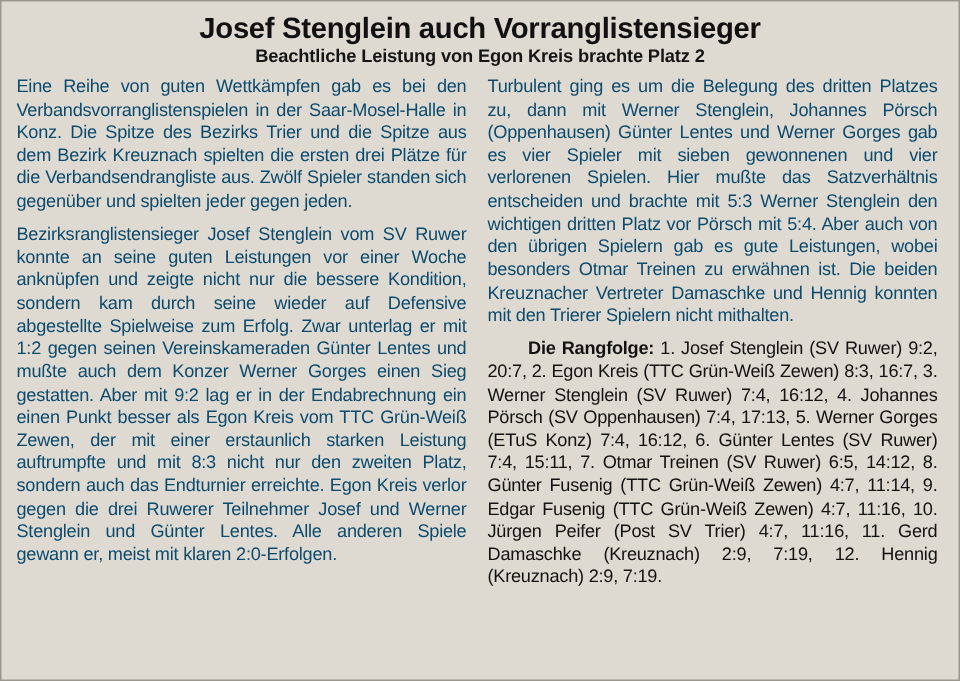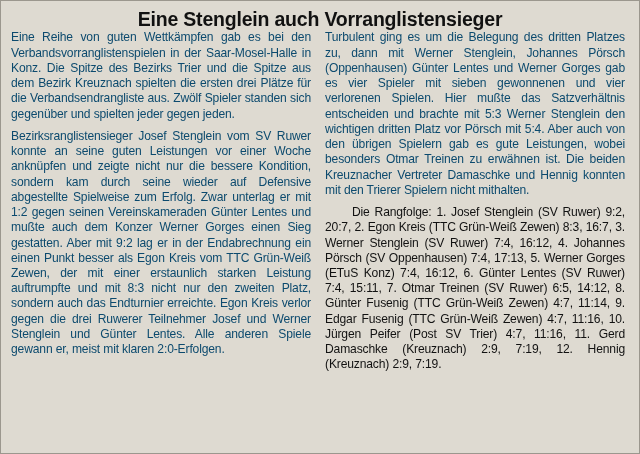--- a/index.html
+++ b/index.html
@@ -65,31 +65,32 @@
   .results {
     font-family: "Liberation Sans", sans-serif;
     font-size: 12.1px;
     line-height: 1.26;
     color: #121212;
     text-align: justify;
     letter-spacing: -0.15px;
     margin: 0;
   }
   .results b {
-    font-weight: normal;
+    font-weight: bold;
     padding-left: 27px;
   }
 </style>
 </head>
 <body>
 
 <div class="page">
 
-  <div class="headline">Eine Stenglein auch Vorranglistensieger</div>
+  <div class="headline">Josef Stenglein auch Vorranglistensieger</div>
 
+  <div class="subhead">Beachtliche Leistung von Egon Kreis brachte Platz 2</div>
 
   <div class="columns">
 
     <div class="col">
       <p>Eine Reihe von guten Wettkämpfen gab es bei den Verbandsvorranglistenspielen in der Saar-Mosel-Halle in Konz. Die Spitze des Bezirks Trier und die Spitze aus dem Bezirk Kreuznach spielten die ersten drei Plätze für die Verbandsendrangliste aus. Zwölf Spieler standen sich gegenüber und spielten jeder gegen jeden.</p>
       <p class="last">Bezirksranglistensieger Josef Stenglein vom SV Ruwer konnte an seine guten Leistungen vor einer Woche anknüpfen und zeigte nicht nur die bessere Kondition, sondern kam durch seine wieder auf Defensive abgestellte Spielweise zum Erfolg. Zwar unterlag er mit 1:2 gegen seinen Vereinskameraden Günter Lentes und mußte auch dem Konzer Werner Gorges einen Sieg gestatten. Aber mit 9:2 lag er in der Endabrechnung ein einen Punkt besser als Egon Kreis vom TTC Grün-Weiß Zewen, der mit einer erstaunlich starken Leistung auftrumpfte und mit 8:3 nicht nur den zweiten Platz, sondern auch das Endturnier erreichte. Egon Kreis verlor gegen die drei Ruwerer Teilnehmer Josef und Werner Stenglein und Günter Lentes. Alle anderen Spiele gewann er, meist mit klaren 2:0-Erfolgen.</p>
     </div>
 
     <div class="col">
       <p>Turbulent ging es um die Belegung des dritten Platzes zu, dann mit Werner Stenglein, Johannes Pörsch (Oppenhausen) Günter Lentes und Werner Gorges gab es vier Spieler mit sieben gewonnenen und vier verlorenen Spielen. Hier mußte das Satzverhältnis entscheiden und brachte mit 5:3 Werner Stenglein den wichtigen dritten Platz vor Pörsch mit 5:4. Aber auch von den übrigen Spielern gab es gute Leistungen, wobei besonders Otmar Treinen zu erwähnen ist. Die beiden Kreuznacher Vertreter Damaschke und Hennig konnten mit den Trierer Spielern nicht mithalten.</p>

